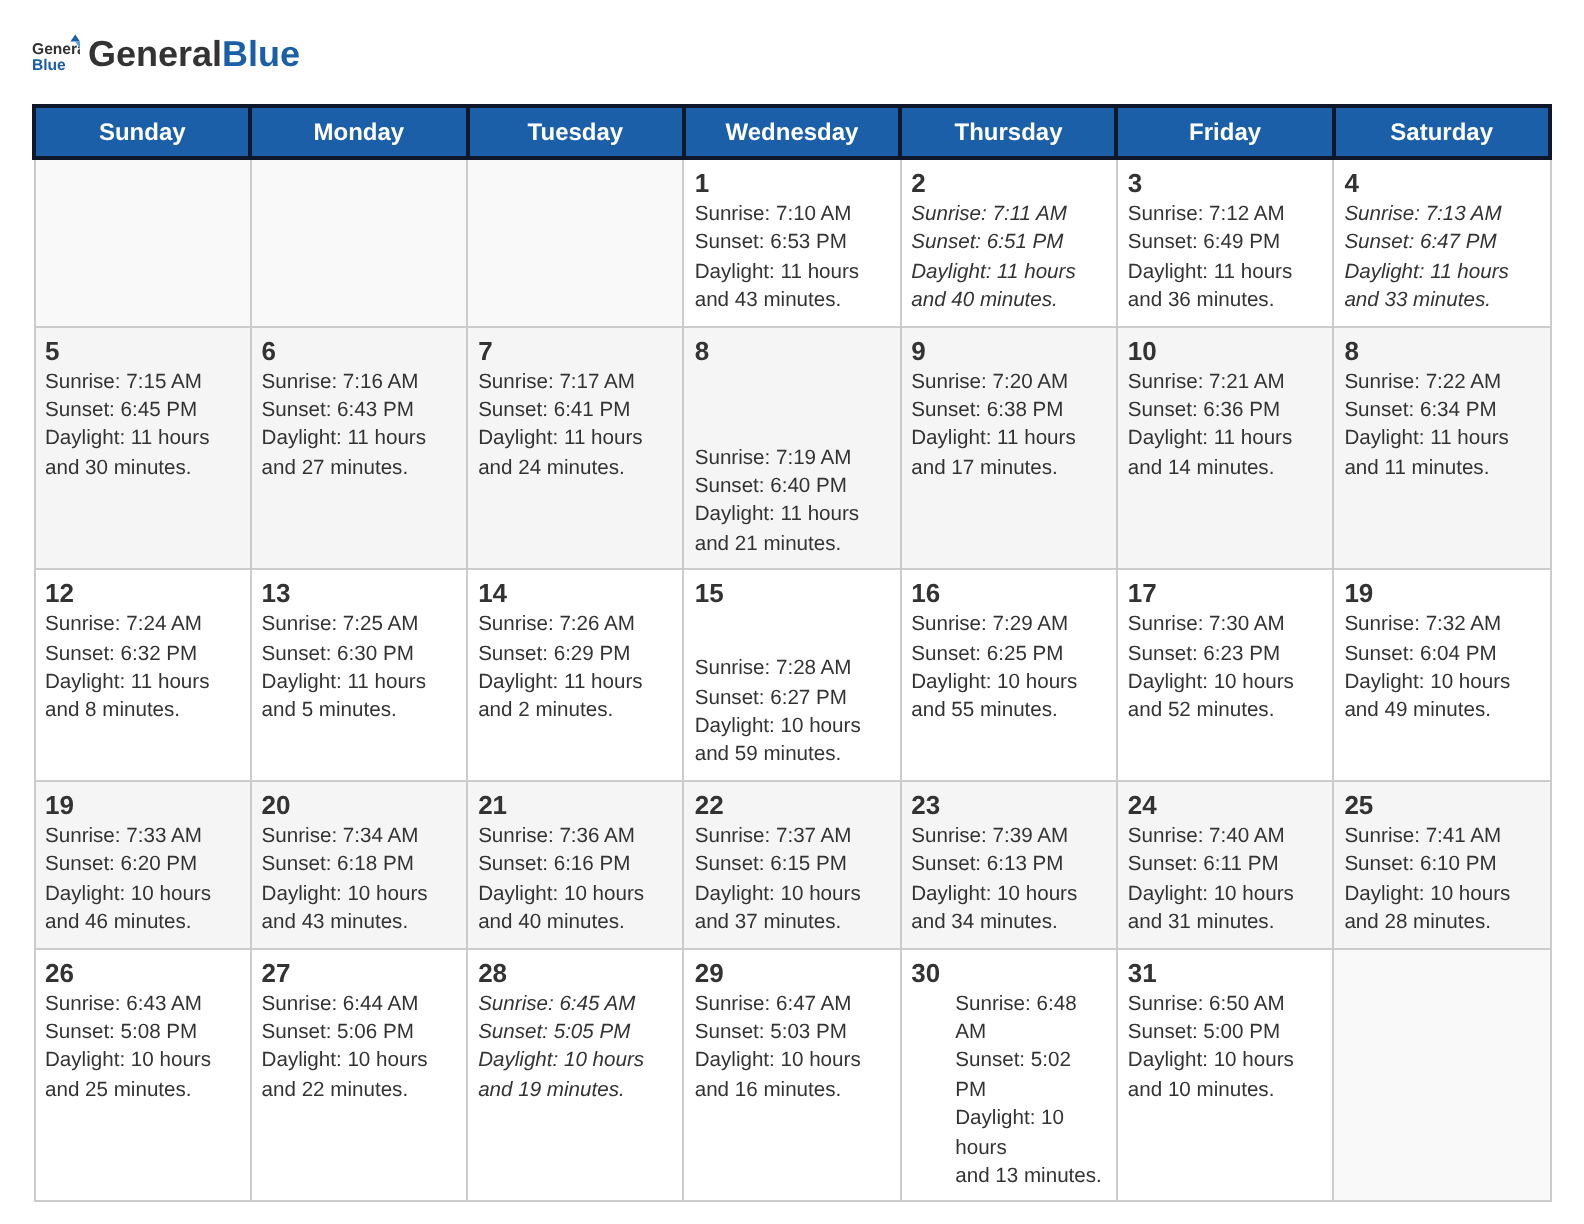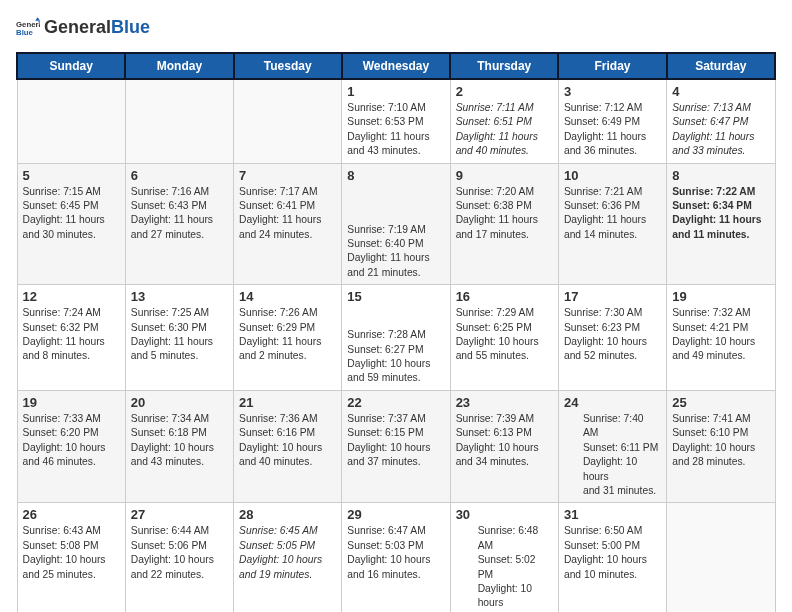--- a/index.html
+++ b/index.html
@@ -200,21 +200,21 @@
         </td>
         <td>
           <div class="day-number">10</div>
           <div class="day-info" style="white-space: pre-line;">Sunrise: 7:21 AM
 Sunset: 6:36 PM
 Daylight: 11 hours
 and 14 minutes.</div>
         </td>
         <td>
           <div class="day-number">8</div>
-          <div class="day-info" style="white-space: pre-line; font-weight: bold;">Sunrise: 7:22 AM
+          <div class="day-info" style="white-space: pre-line;">Sunrise: 7:22 AM
 Sunset: 6:34 PM
 Daylight: 11 hours
 and 11 minutes.</div>
         </td>
       </tr>
       <tr>
         <td>
           <div class="day-number">12</div>
           <div class="day-info" style="white-space: pre-line;">Sunrise: 7:24 AM
 Sunset: 6:32 PM
@@ -252,21 +252,21 @@
         <td>
           <div class="day-number">17</div>
           <div class="day-info" style="white-space: pre-line;">Sunrise: 7:30 AM
 Sunset: 6:23 PM
 Daylight: 10 hours
 and 52 minutes.</div>
         </td>
         <td>
           <div class="day-number">19</div>
           <div class="day-info" style="white-space: pre-line;">Sunrise: 7:32 AM
-Sunset: 4:21 PM
+Sunset: 6:04 PM
 Daylight: 10 hours
 and 49 minutes.</div>
         </td>
       </tr>
       <tr>
         <td>
           <div class="day-number">19</div>
           <div class="day-info" style="white-space: pre-line;">Sunrise: 7:33 AM
 Sunset: 6:20 PM
 Daylight: 10 hours
@@ -295,21 +295,21 @@
         </td>
         <td>
           <div class="day-number">23</div>
           <div class="day-info" style="white-space: pre-line;">Sunrise: 7:39 AM
 Sunset: 6:13 PM
 Daylight: 10 hours
 and 34 minutes.</div>
         </td>
         <td>
           <div class="day-number">24</div>
-          <div class="day-info" style="white-space: pre-line; margin-left: 19px;">Sunrise: 7:40 AM
+          <div class="day-info" style="white-space: pre-line;">Sunrise: 7:40 AM
 Sunset: 6:11 PM
 Daylight: 10 hours
 and 31 minutes.</div>
         </td>
         <td>
           <div class="day-number">25</div>
           <div class="day-info" style="white-space: pre-line;">Sunrise: 7:41 AM
 Sunset: 6:10 PM
 Daylight: 10 hours
 and 28 minutes.</div>

